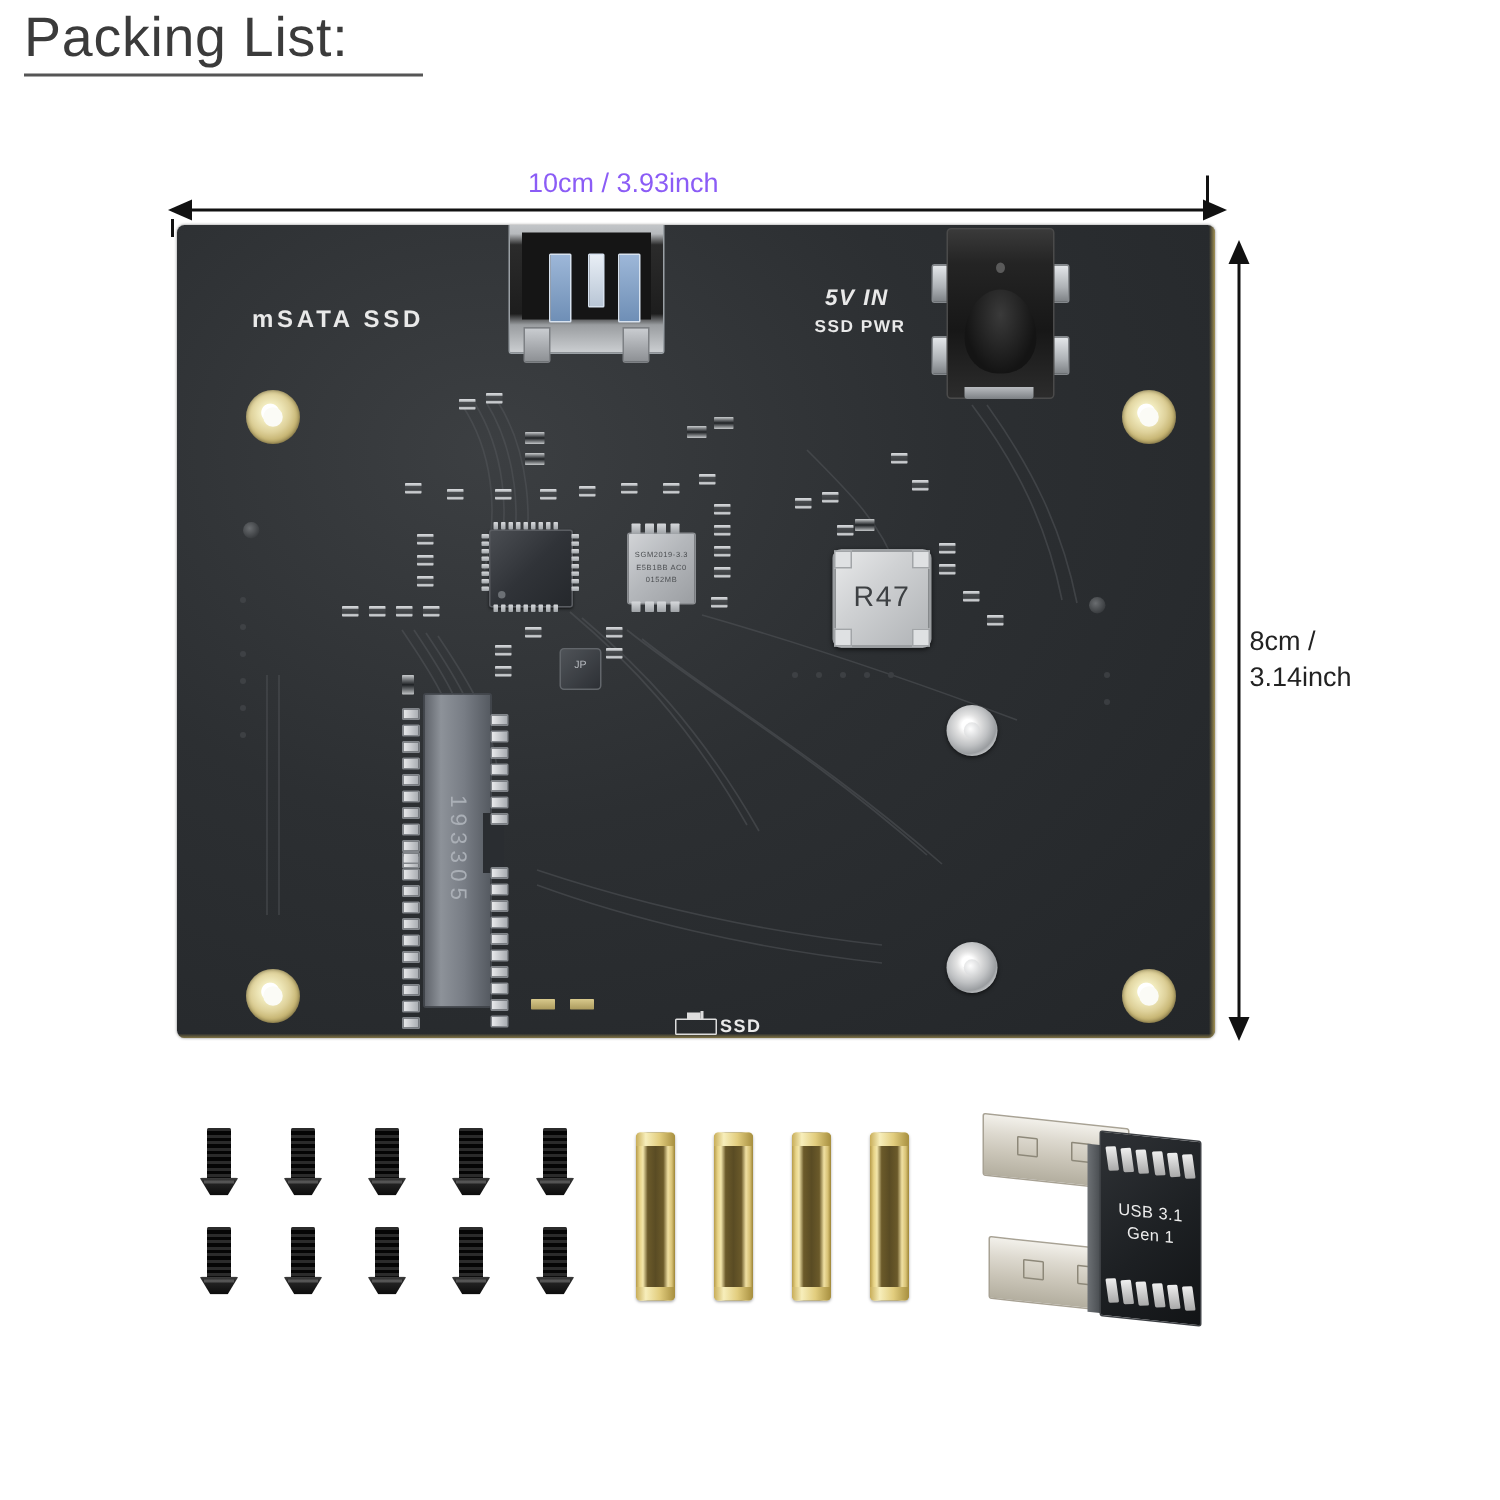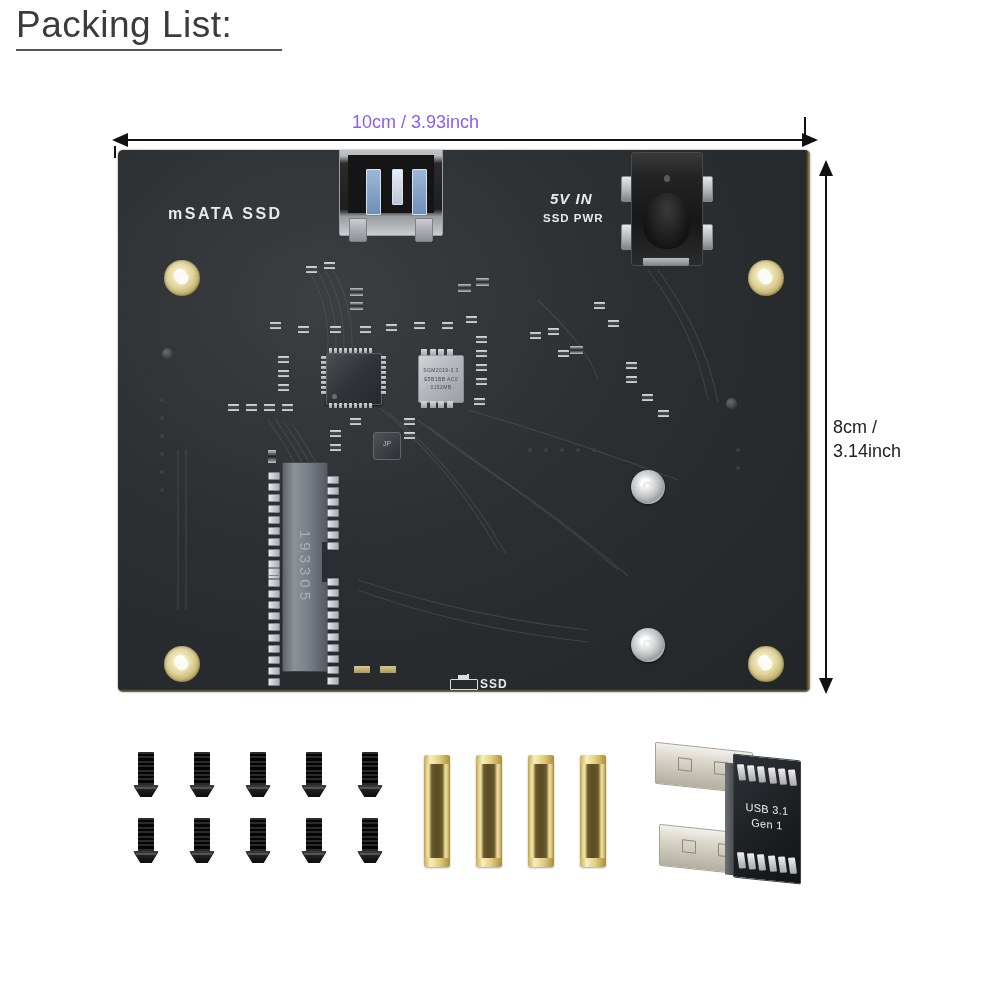--- a/index.html
+++ b/index.html
@@ -816,20 +816,27 @@
       <i style="width:6px;height:7px"></i>
       <i style="width:6px;height:7px"></i>
   </div>
   <div class="qfp-leads leads-h" style="left:303px; top:251px;">
     <i style="width:6px;height:7px"></i>
       <i style="width:6px;height:7px"></i>
       <i style="width:6px;height:7px"></i>
       <i style="width:6px;height:7px"></i>
   </div>
 
+  <div id="inductor">
+    <div class="ind-corner" style="left:-1px;  top:-1px;"></div>
+    <div class="ind-corner" style="right:-1px; top:-1px;"></div>
+    <div class="ind-corner" style="left:-1px;  bottom:-1px;"></div>
+    <div class="ind-corner" style="right:-1px; bottom:-1px;"></div>
+    <div id="inductor-text">R47</div>
+  </div>
 
   <div id="sot-comp">
     <div id="sot-comp-text">JP</div>
   </div>
 
   <div class="smd" style="left:152px; top:172px; width:11px; height:7px;"></div>
   <div class="smd" style="left:180px; top:176px; width:11px; height:7px;"></div>
   <div class="smd" style="left:212px; top:176px; width:11px; height:7px;"></div>
   <div class="smd" style="left:242px; top:176px; width:11px; height:7px;"></div>
   <div class="smd" style="left:268px; top:174px; width:11px; height:7px;"></div>

